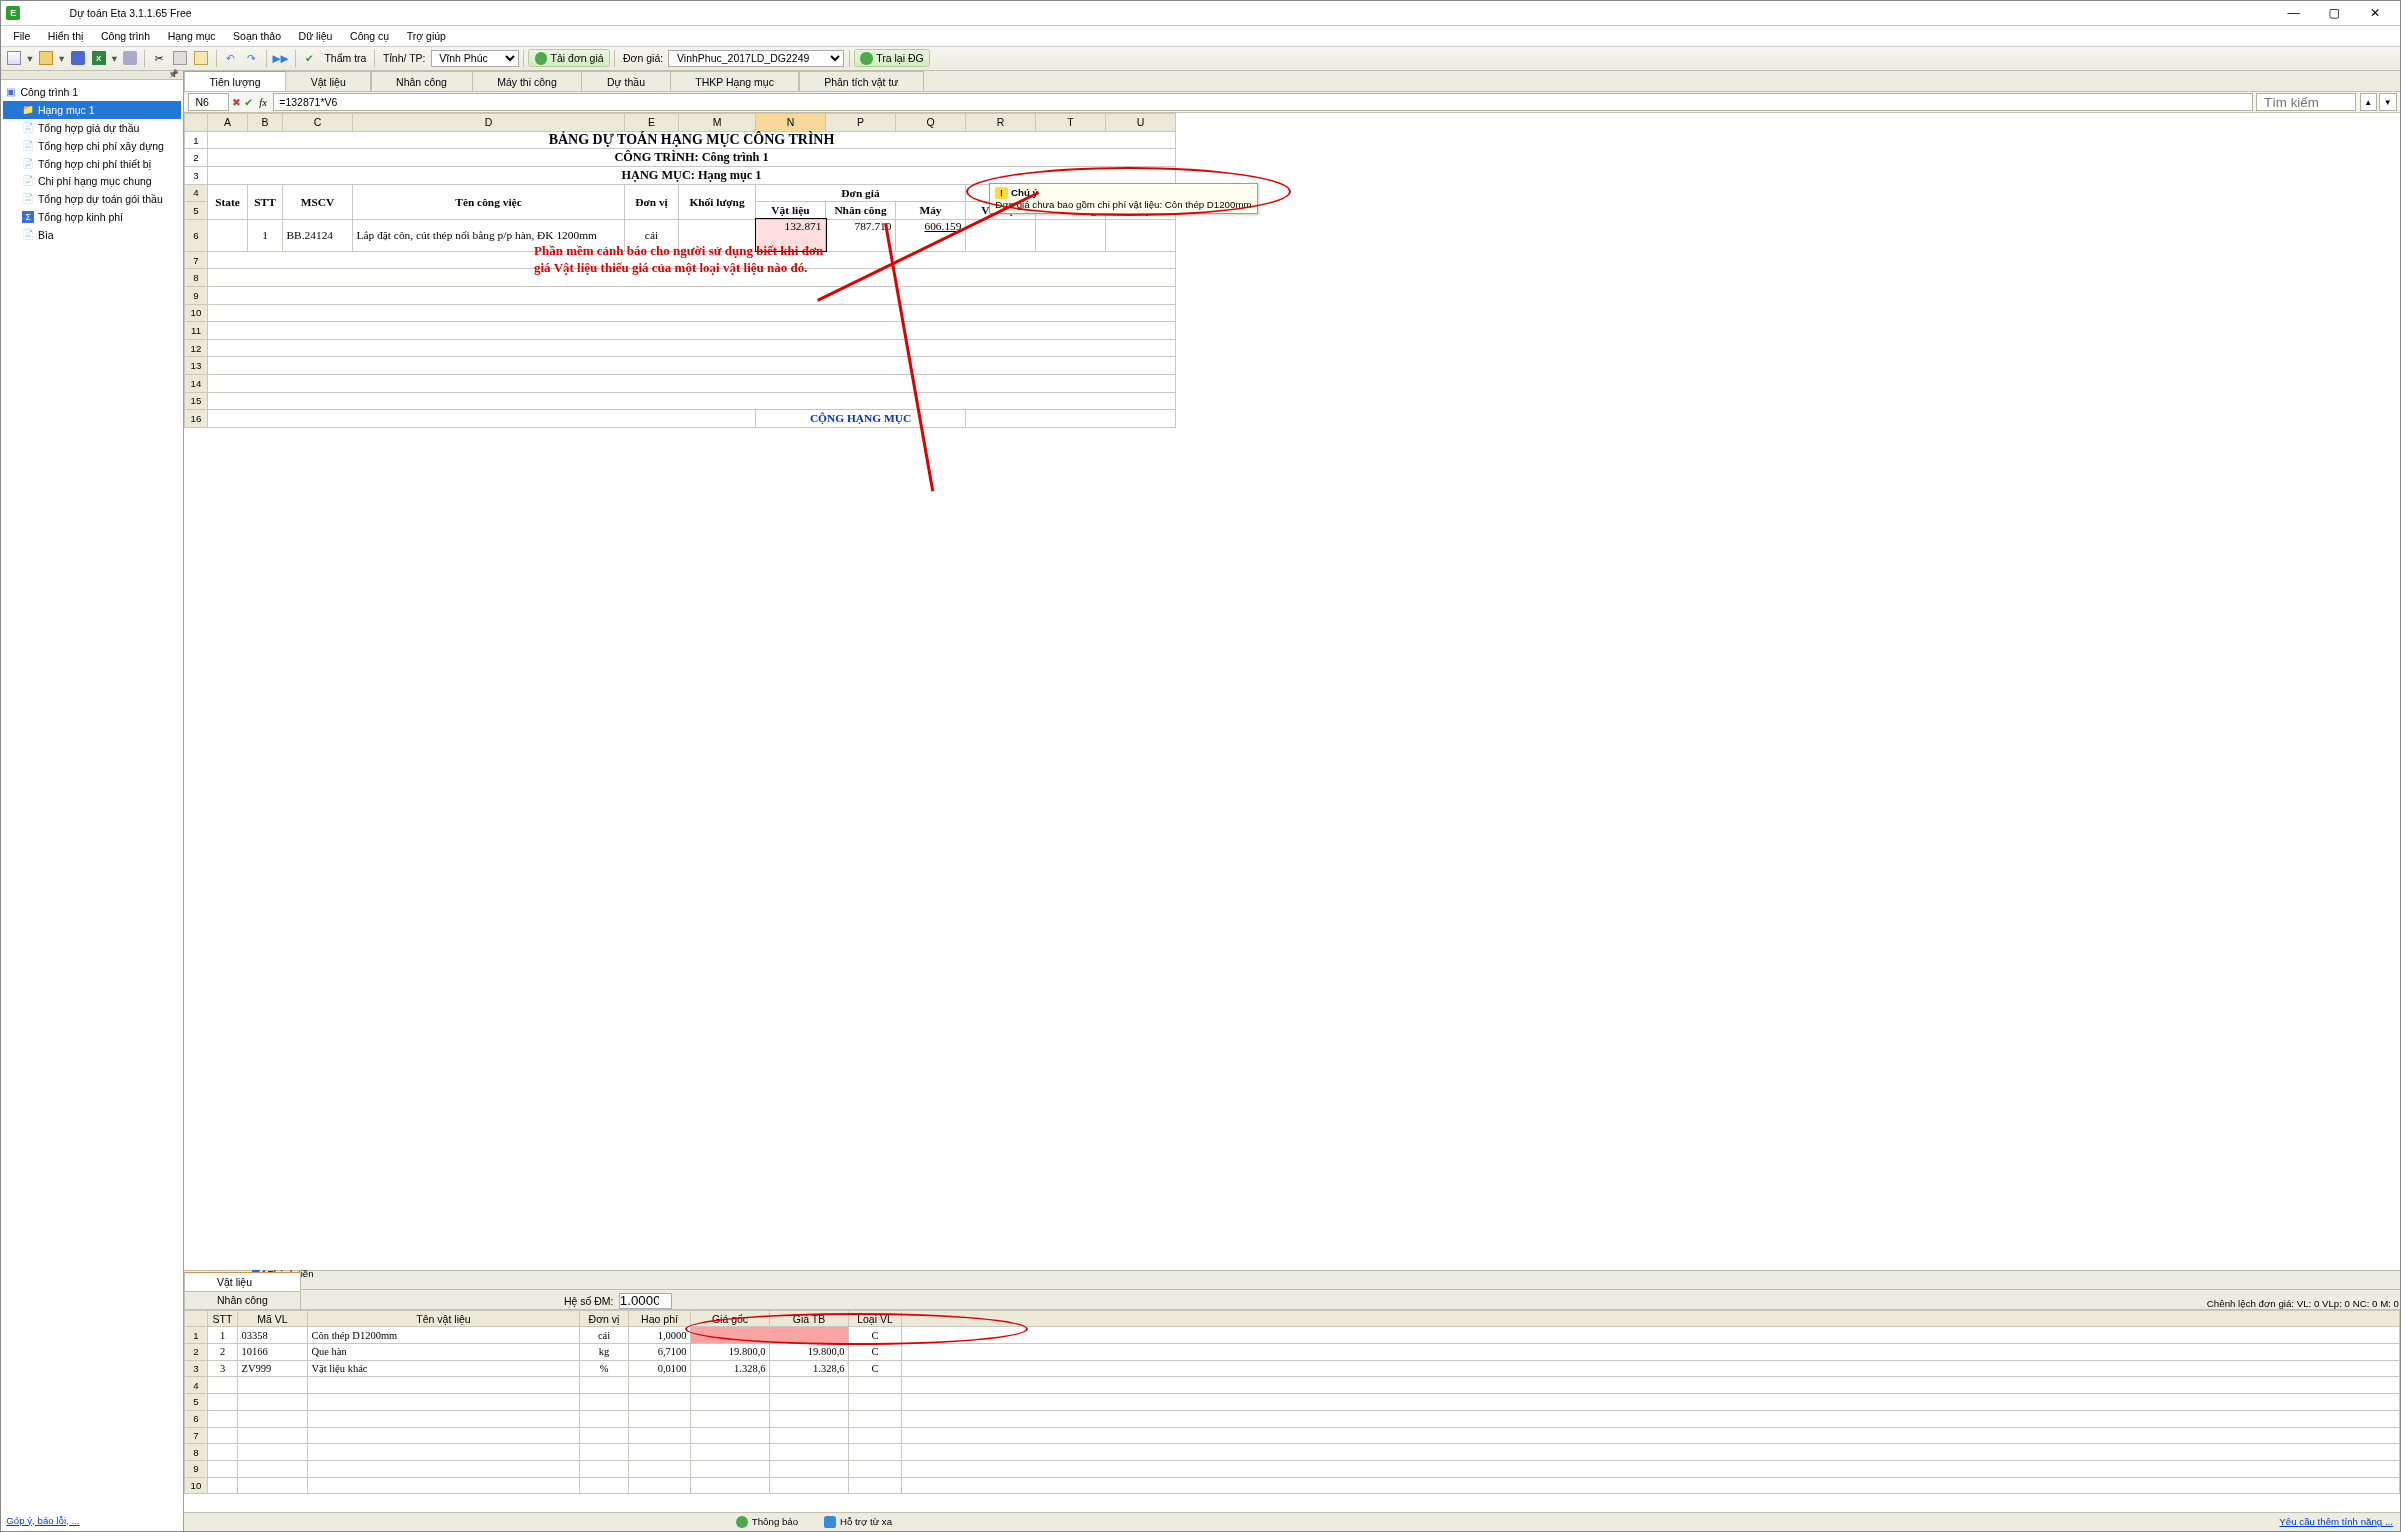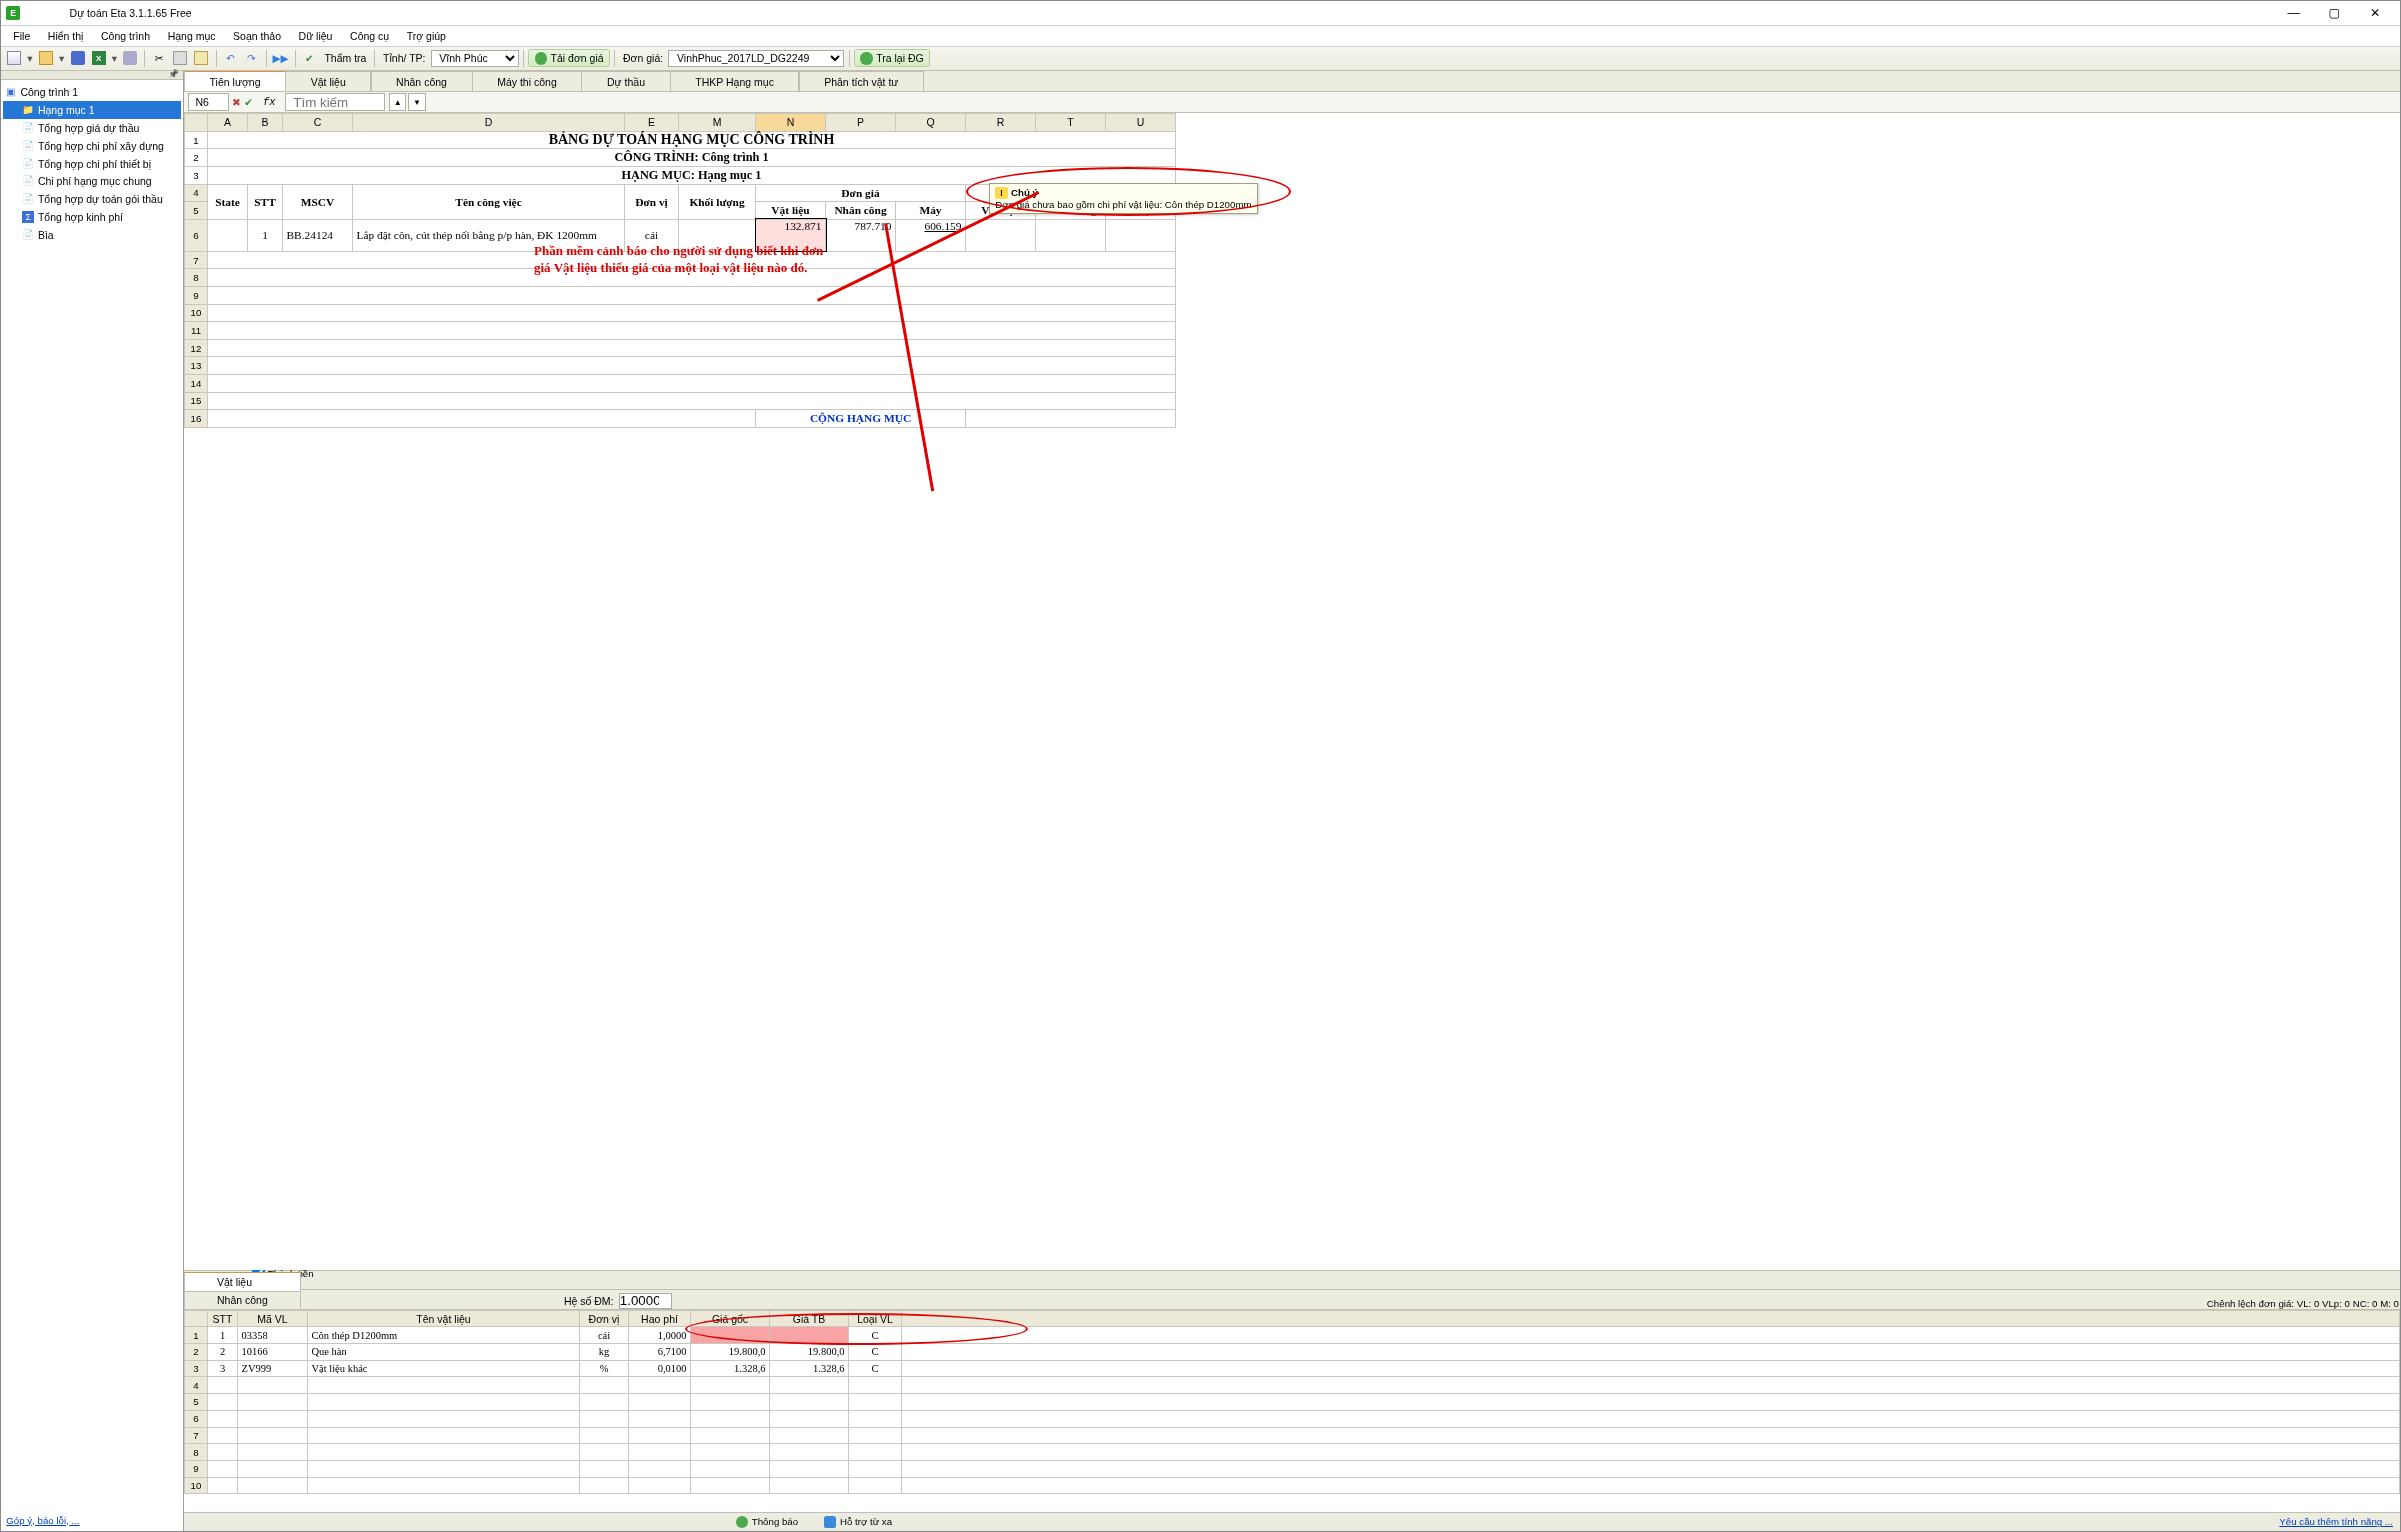--- a/index.html
+++ b/index.html
@@ -31,21 +31,21 @@
 .tree .indent1 { padding-left:19.3px; }
 .feedback { padding:5.3px; font-size:9.7px; }
 .feedback a { color:#0040c8; }
 .main { flex:1; display:flex; flex-direction:column; min-width:0; }
 .tabbar { height: 21px; background:#ecece0; border-bottom:0.9px solid #c0c0b0; display:flex; align-items:flex-end; }
 .tab { padding:3.5px 24.6px 3.5px 24.6px; font-size:10.5px; border:0.9px solid #c0c0b0; border-bottom:none; background:#ecece0; margin-right:-0.9px; }
 .tab.active { background:#fff; border-top:1.8px solid #d7934a; }
 .cellref { display:flex; align-items:center; height:21px; border-bottom:0.9px solid #c0c0b0; background:#f6f6f0; gap:3.5px; padding:0 3.5px; }
 .cellref .box { border:0.9px solid #b0b0a0; background:#fff; height:17.6px; padding:0 7px; display:flex; align-items:center; }
 .cellref .namebox { width:41px; text-align:center; }
-.cellref .fx { font-style:italic; font-family:Liberation Mono, monospace; }
+.cellref .fx { font-style:italic; font-family:Liberation Serif, serif; }
 .cellref .formula { flex:1; padding:0 5.3px; }
 .cellref .search { width:100px; color:#888; }
 .cellref .navbtns { display:flex; gap:1.8px; }
 .cellref .navbtns .nb { width:17.6px; height:17.6px; border:0.9px solid #b0b0a0; background:#fff; display:flex; align-items:center; justify-content:center; font-size:8px; }
 .sheet-wrap { flex:1; overflow:auto; background:#fff; position:relative; }
 .sheet { border-collapse:collapse; table-layout:fixed; }
 .sheet td, .sheet th { border:0.9px solid #c8c8c0; height:17.6px; padding:0 3.5px; font-size:10.5px; vertical-align:middle; }
 .sheet .rowhdr { background:#ece9d8; text-align:center; width:23px; font-size:9.7px; }
 .sheet .colhdr { background:#ece9d8; text-align:center; font-size:10.5px; font-weight:normal; height:17.6px; }
 .sheet .colhdr.sel { background:#f9d99a; }
@@ -233,20 +233,21 @@
           <div class="tab">Dự thầu</div>
           <div class="tab">THKP Hạng mục</div>
           <div class="tab">Phân tích vật tư</div>
         </div>
 
       <div class="cellref">
         <div class="box namebox">N6</div>
         <div class="tb" style="color:#c04040;">✖</div>
         <div class="tb" style="color:#3a8a3a;">✔</div>
         <span class="fx">&nbsp;fx&nbsp;</span>
+        <div class="box formula">=132871*V6</div>
         <input class="box search" placeholder="Tìm kiếm" style="">
         <div class="navbtns">
           <div class="nb">▲</div>
           <div class="nb">▼</div>
         </div>
       </div>
 
       <div class="sheet-wrap" style="position:relative;">
         <table class="sheet">
           <colgroup>

